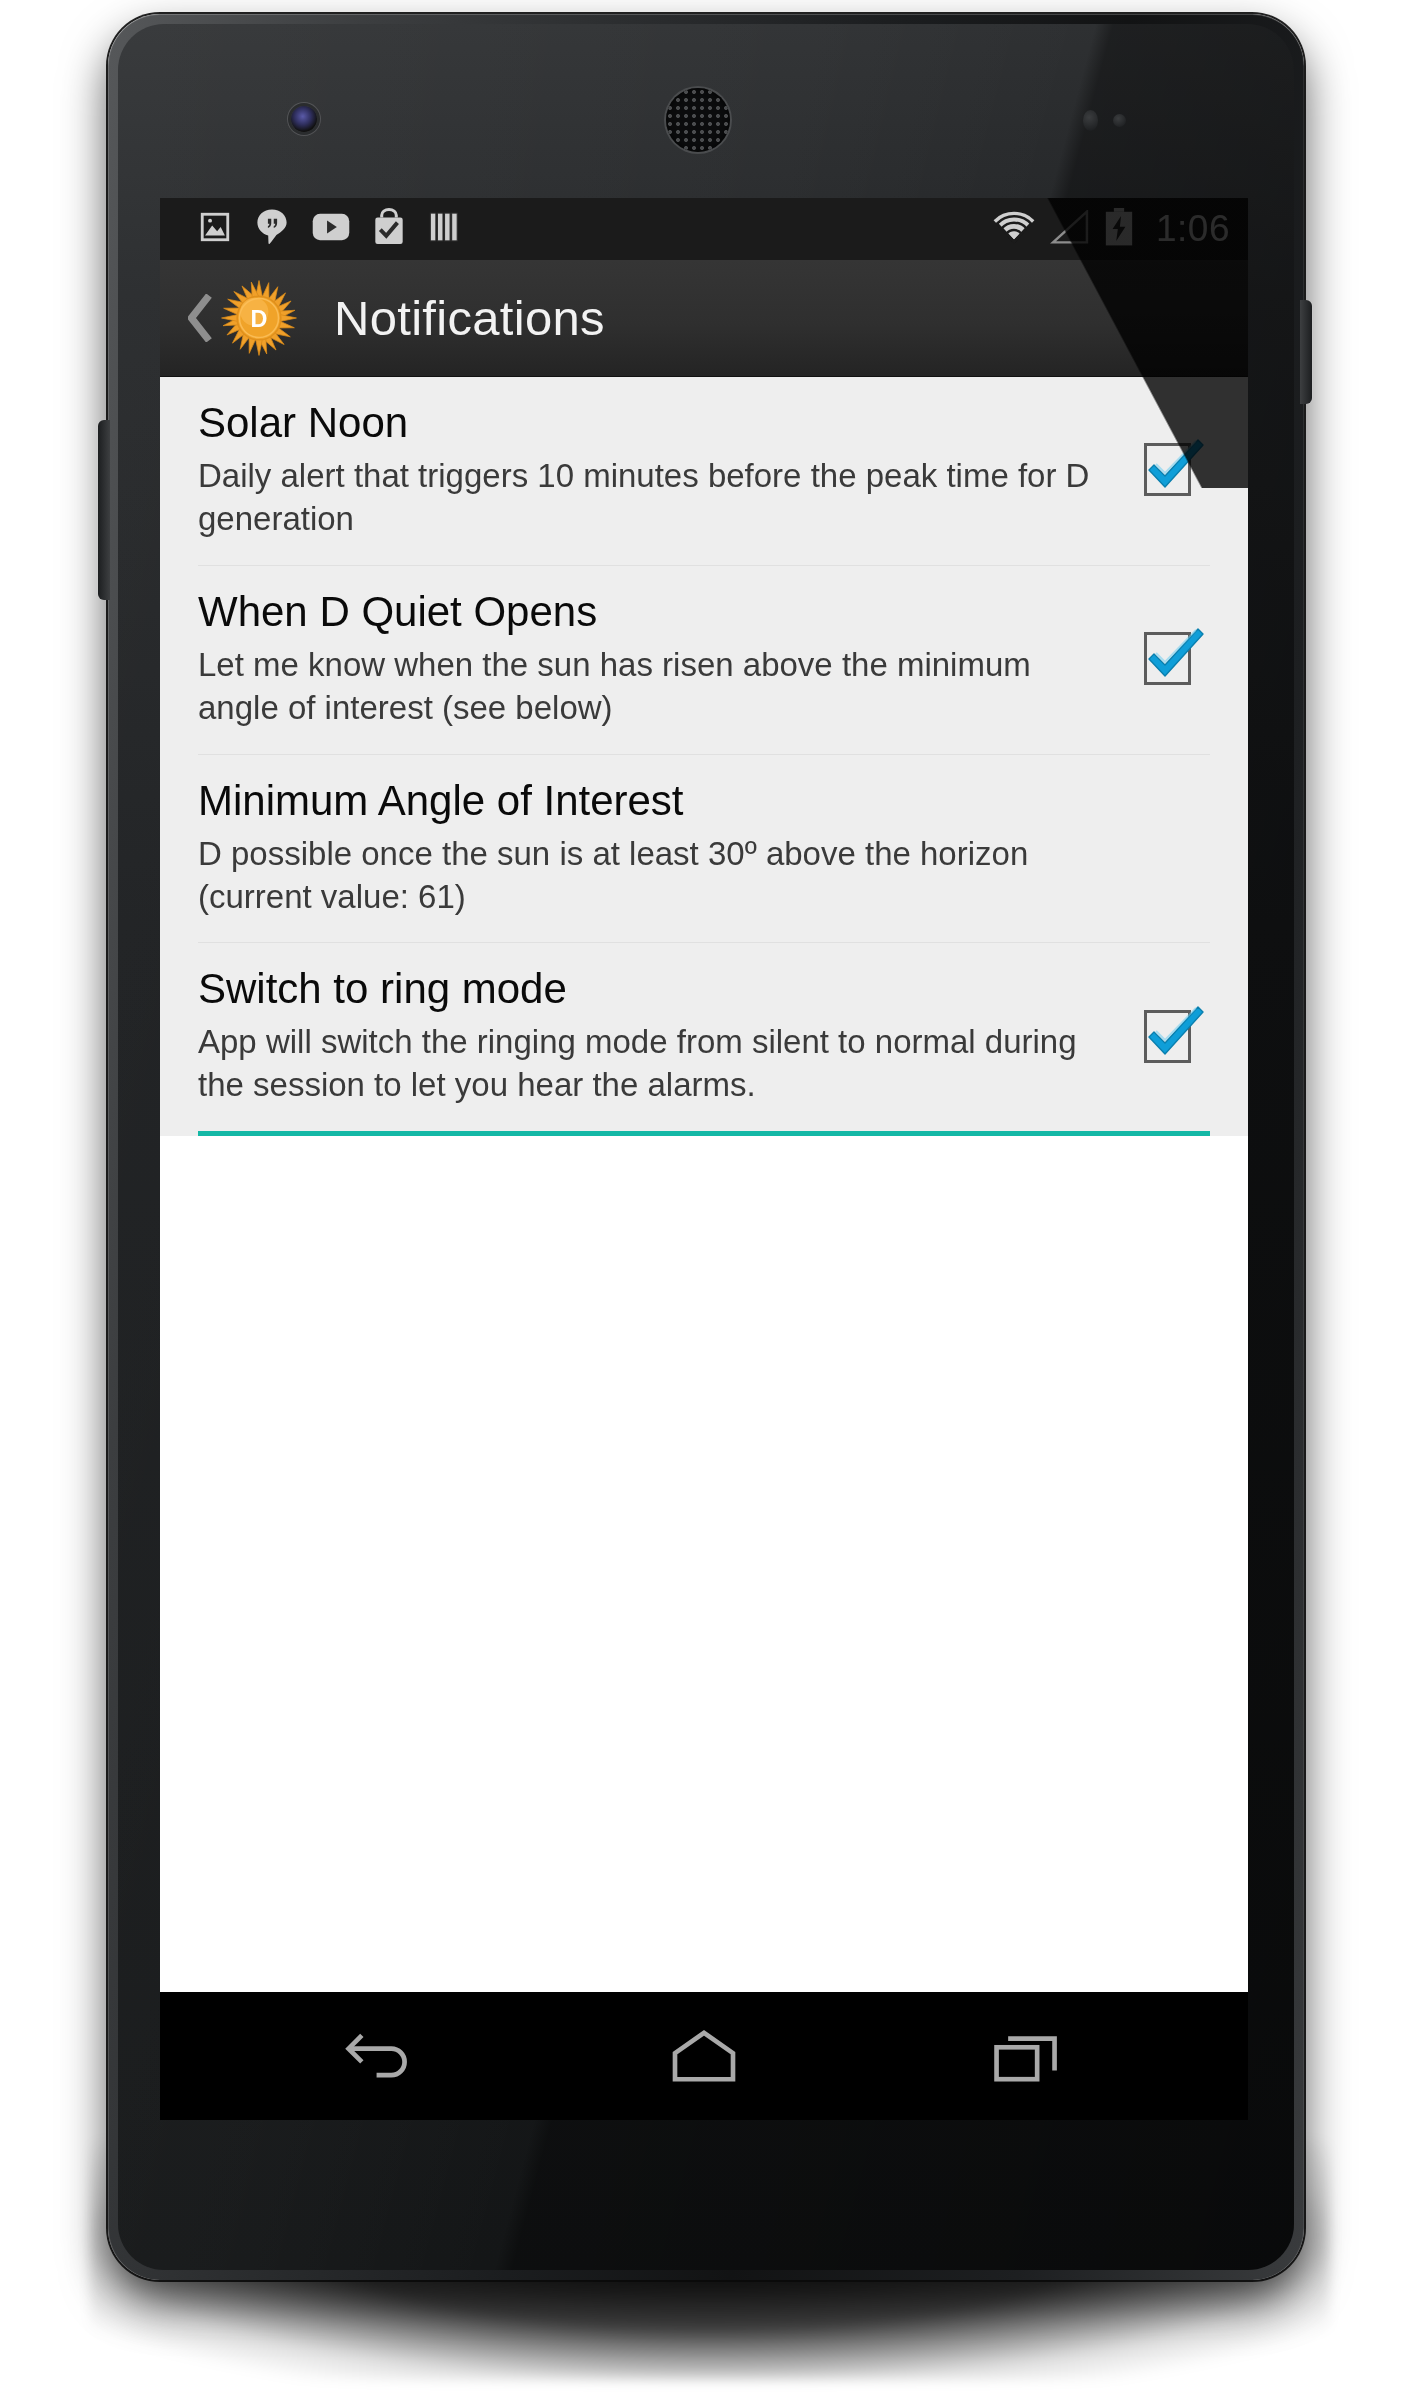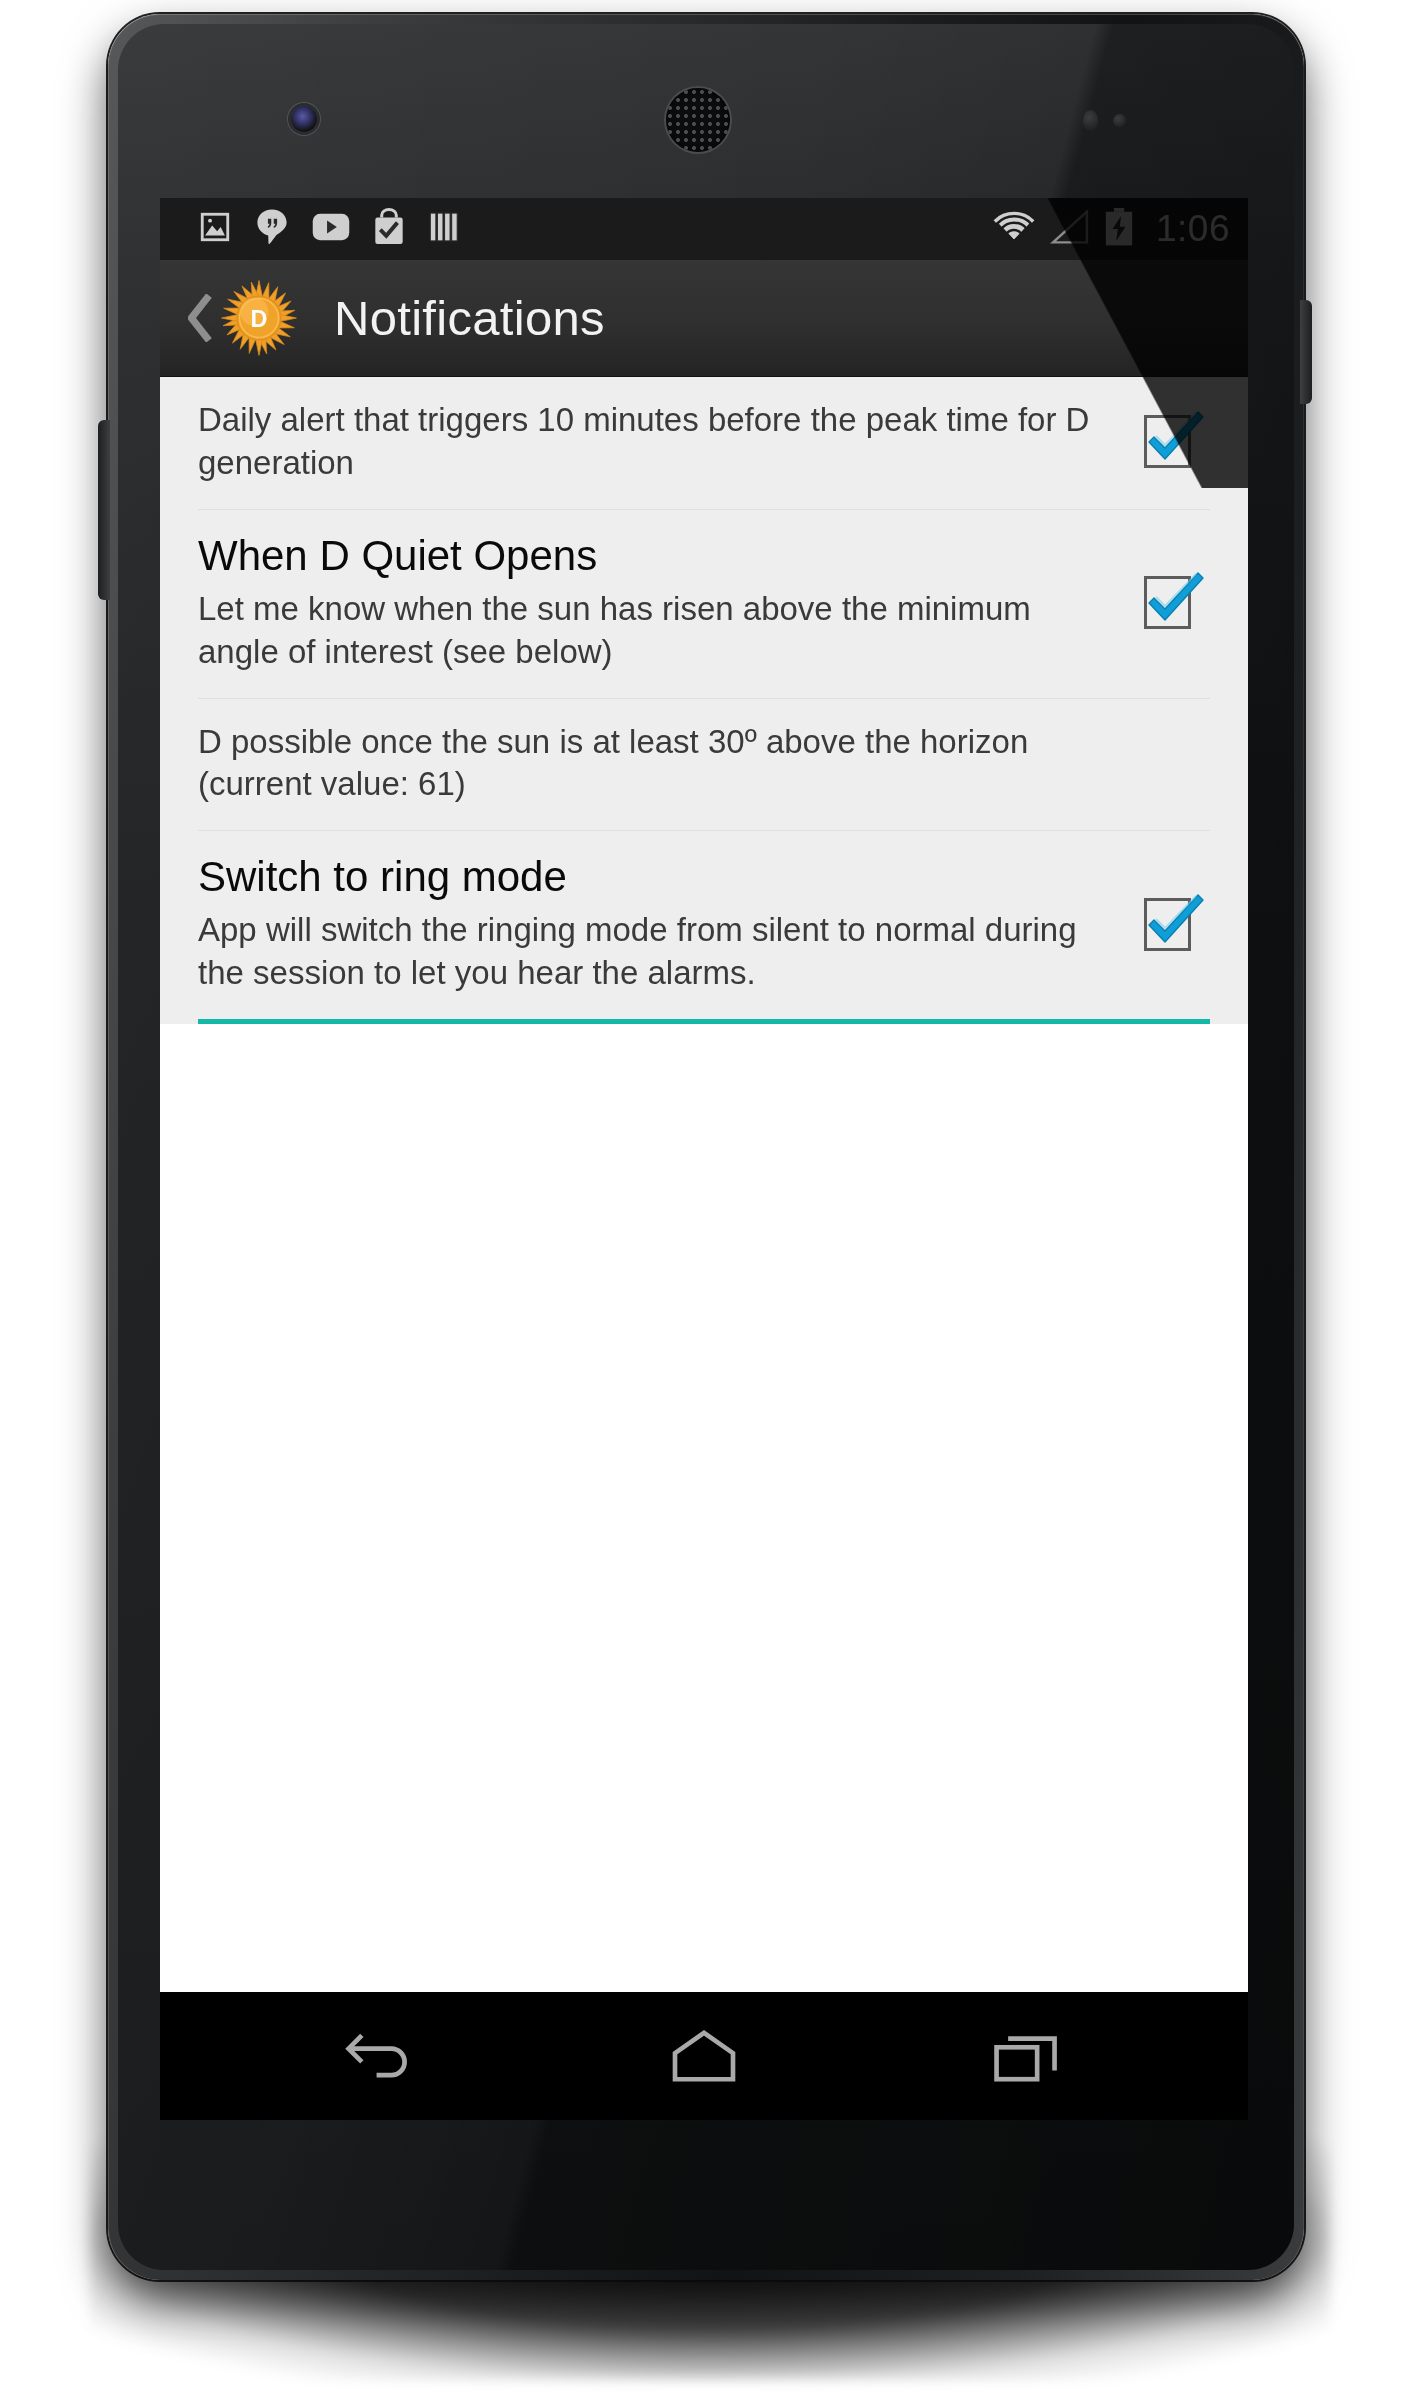--- a/index.html
+++ b/index.html
@@ -415,20 +415,21 @@
       </svg>
     </div>
 
     <div class="ab-title">Notifications</div>
   </div>
 
   <div class="content">
     <div class="prefs" id="prefs">
         <div class="pref-row">
           <div class="pref-text">
+            <div class="pref-title">Solar Noon</div>
             <div class="pref-summary">Daily alert that triggers 10 minutes before the peak time for D generation</div>
           </div>
           <div class="pref-check">
             <div class="cbox">
               <div class="cbox-frame"></div>
               <svg class="cbox-tick" viewBox="0 0 66 66">
                 <path d="M14 36 L25 47 L58 11 L63 16 L25 58 L9 41 Z" fill="#0f9ed8" stroke="#0a7fae" stroke-width="1.4" stroke-linejoin="round"></path>
                 <path d="M16 35 L25 44 L56 12" fill="none" stroke="#6fcdf0" stroke-width="2" opacity="0.55"></path>
               </svg>
             </div>
@@ -444,20 +445,21 @@
               <div class="cbox-frame"></div>
               <svg class="cbox-tick" viewBox="0 0 66 66">
                 <path d="M14 36 L25 47 L58 11 L63 16 L25 58 L9 41 Z" fill="#0f9ed8" stroke="#0a7fae" stroke-width="1.4" stroke-linejoin="round"></path>
                 <path d="M16 35 L25 44 L56 12" fill="none" stroke="#6fcdf0" stroke-width="2" opacity="0.55"></path>
               </svg>
             </div>
           </div>
         </div>
         <div class="pref-row">
           <div class="pref-text">
+            <div class="pref-title">Minimum Angle of Interest</div>
             <div class="pref-summary">D possible once the sun is at least 30º above the horizon (current value: 61)</div>
           </div>
           <div class="pref-check"></div>
         </div>
         <div class="pref-row">
           <div class="pref-text">
             <div class="pref-title">Switch to ring mode</div>
             <div class="pref-summary">App will switch the ringing mode from silent to normal during the session to let you hear the alarms.</div>
           </div>
           <div class="pref-check">

